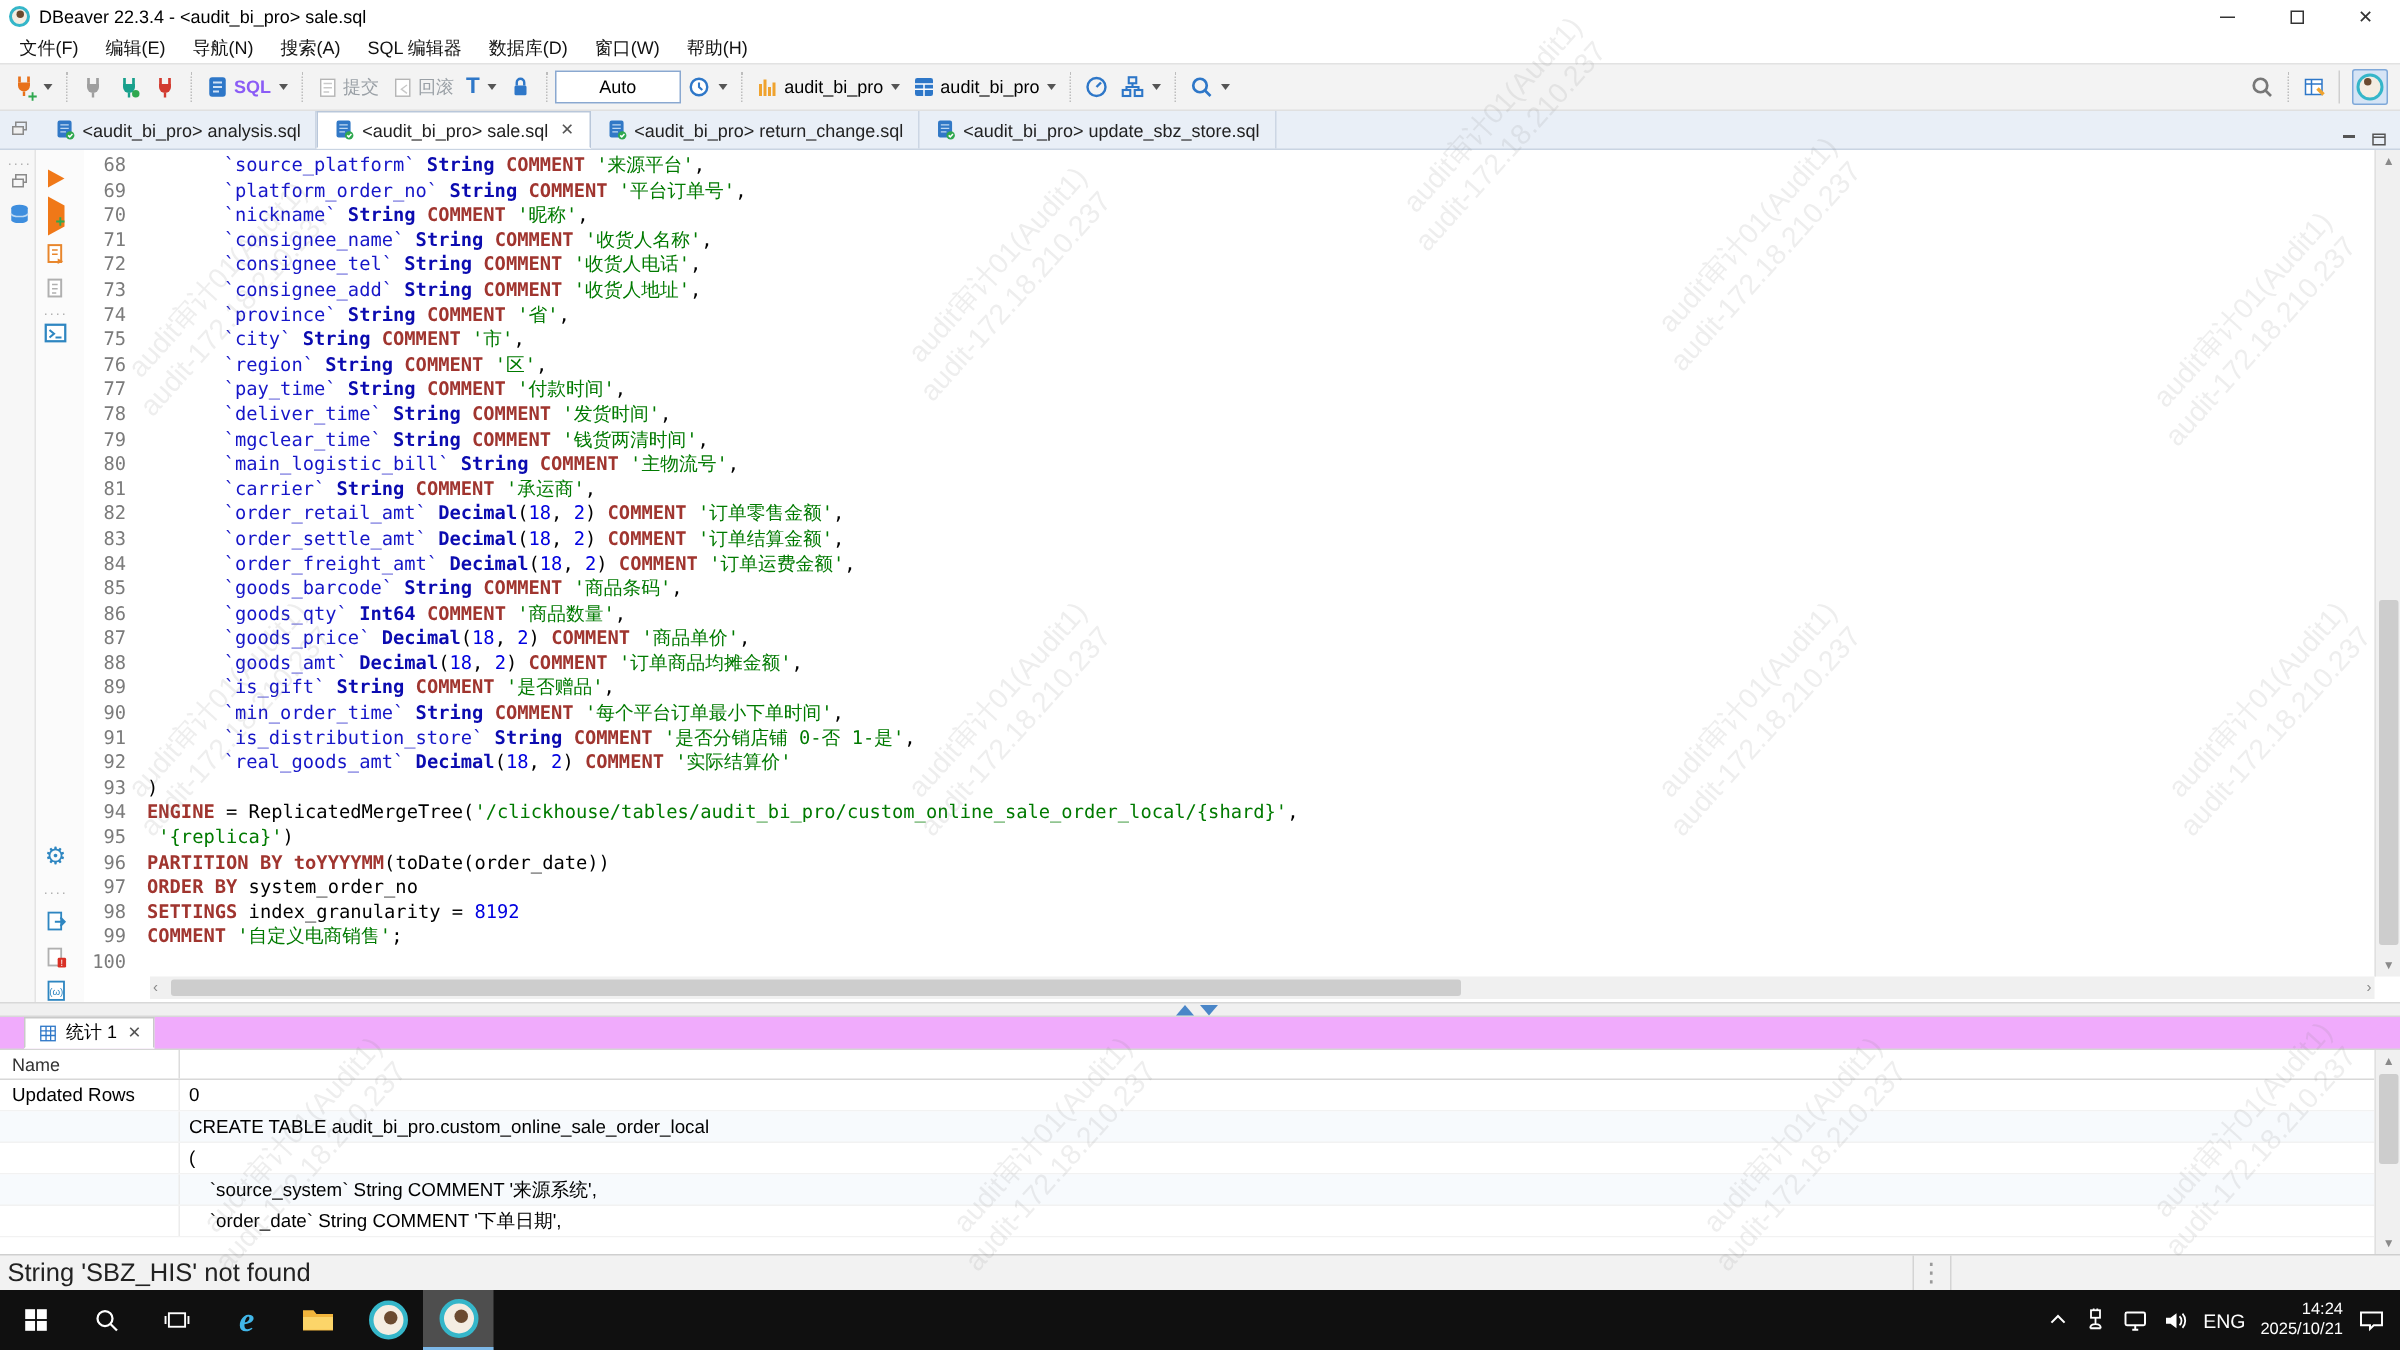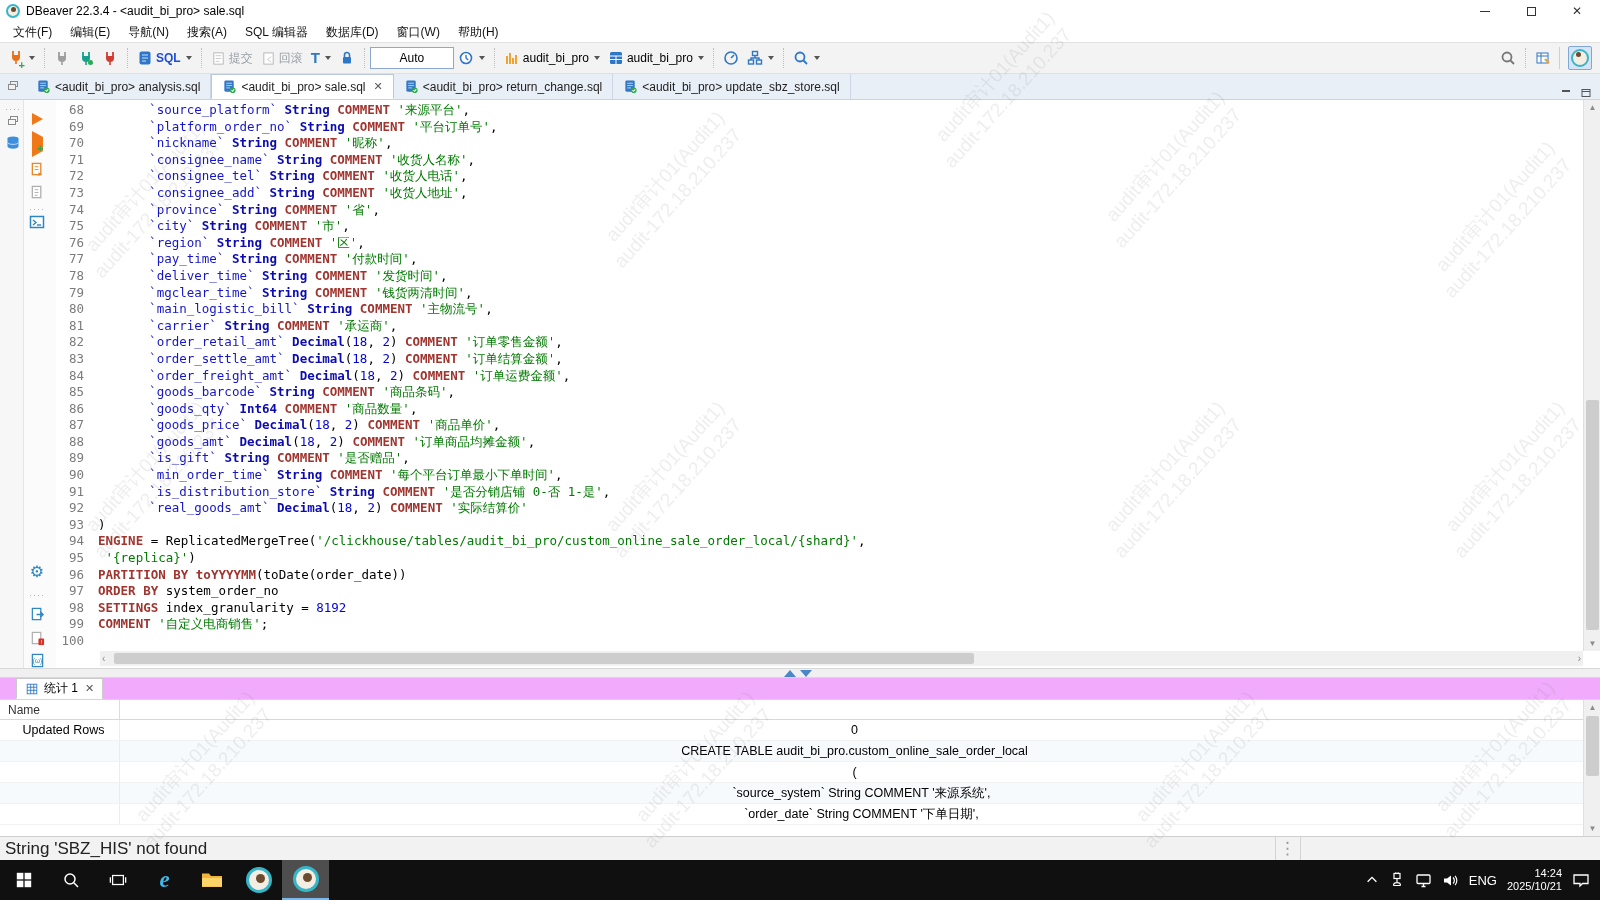--- a/index.html
+++ b/index.html
@@ -80,21 +80,21 @@
   .tri-dn { width:0; height:0; border-left:6px solid transparent; border-right:6px solid transparent; border-top:7px solid #4a86c8; }
 
   
   #panel { position:absolute; left:0; top:678px; width:1600px; height:158px; background:#fff; }
   #panel-tabs { position:absolute; left:0; top:0; width:1600px; height:22px; background:#f0abfc; border-bottom:1px solid #d5d5d5; display:flex; }
   .ptab { display:flex; align-items:center; gap:5px; padding:0 8px; background:#fff; border:1px solid #c9c9c9; border-bottom:1px solid #fff; margin-left:16px; font-size:12px; }
   .ptab .closex { font-size:11px; color:#555; margin-left:2px; }
   #grid-header { position:absolute; left:0; top:22px; width:1583px; height:20px; display:flex; border-bottom:1px solid #d8d8d8; background:#fff; color:#333; }
   #grid-header .hname { width:120px; padding:3px 0 0 8px; border-right:1px solid #dcdcdc; }
   #grid-header .hval { flex:1; padding:3px 0 0 6px; }
-  #grid-rows { position:absolute; left:0; top:42px; width:1583px; height:105px; overflow:hidden; font-size:12.5px;text-align:center; }
+  #grid-rows { position:absolute; left:0; top:42px; width:1583px; height:105px; overflow:hidden; font-size:12.5px; }
   .grow { display:flex; height:21px; line-height:21px; border-bottom:1px solid #f2f2f2; }
   .grow:nth-child(even) { background:#f7fafd; }
   .gname { width:120px; padding-left:8px; border-right:1px solid #ececec; white-space:pre; }
   .gval { flex:1; padding-left:6px; white-space:pre; }
   #panel-vscroll { position:absolute; right:0; top:22px; width:17px; height:136px; background:#f0f0f0; border-left:1px solid #e0e0e0; }
 
   
   #statusbar { position:absolute; left:0; top:836px; width:1600px; height:24px; background:#f2f2f2;
     border-top:1px solid #cfcfcf; display:flex; align-items:center; font-size:17px; color:#222; }
   #sb-msg { flex:1; padding-left:5px; }
@@ -185,21 +185,21 @@
           <path d="M4 6h8v2a4 4 0 0 1-8 0z" fill="#d23b30"></path>
           <path d="M8 12v3" stroke="#d23b30" stroke-width="1.6"></path>
         </svg>
     </span>
     <span class="tsep"></span>
     <span class="tbtn">
       <svg width="16" height="16" viewBox="0 0 16 16">
           <rect x="2.5" y="1.5" width="11" height="13" rx="2" fill="#2e77c8"></rect>
           <path d="M5 5h6M5 8h6M5 11h4" stroke="#cfe2f6" stroke-width="1.2"></path>
         </svg>
-      <span style="color:#1d4ed8;font-weight:bold">SQL</span>
+      <span style="color:#8b5cf6;font-weight:bold">SQL</span>
       <span class="caret"></span>
     </span>
     <span class="tsep"></span>
     <span class="tbtn gray">
       <svg width="15" height="15" viewBox="0 0 16 16">
           <rect x="3" y="2" width="10" height="12" fill="#fff" stroke="#b5b5b5"></rect>
           <path d="M5 5h6M5 8h6M5 11h4" stroke="#c9c9c9"></path>
         </svg>
       <span>提交</span>
     </span>

